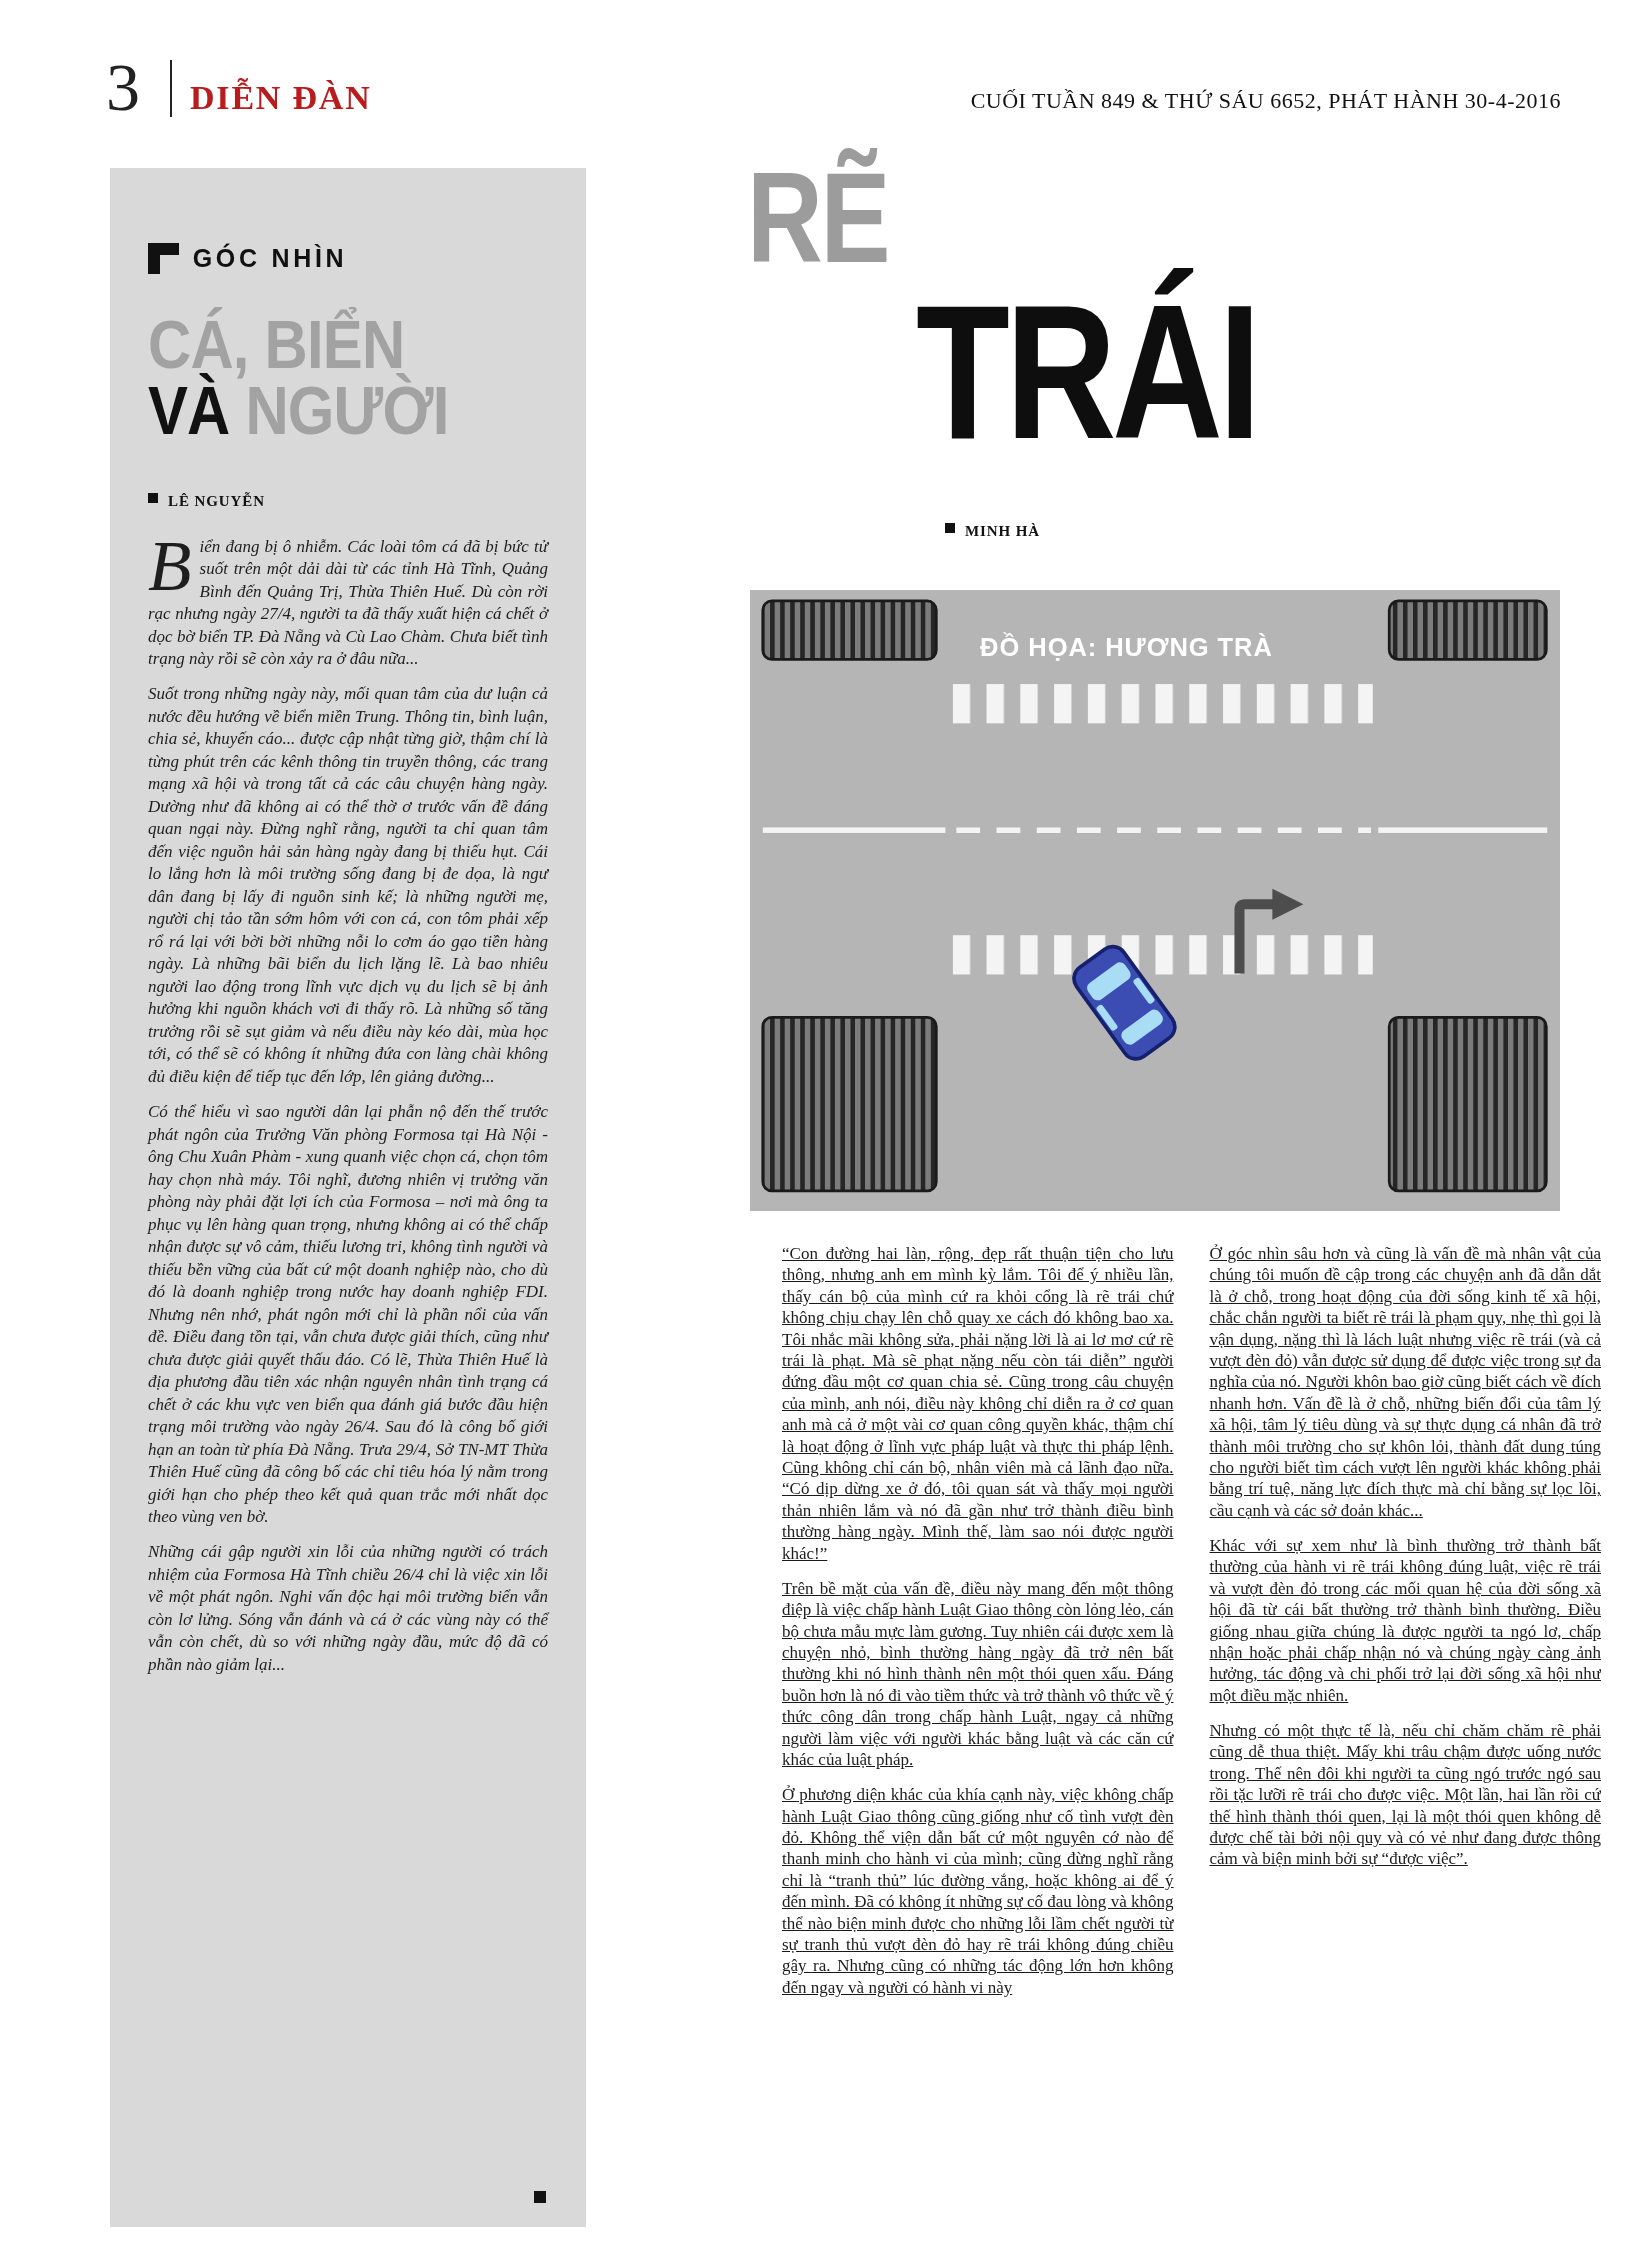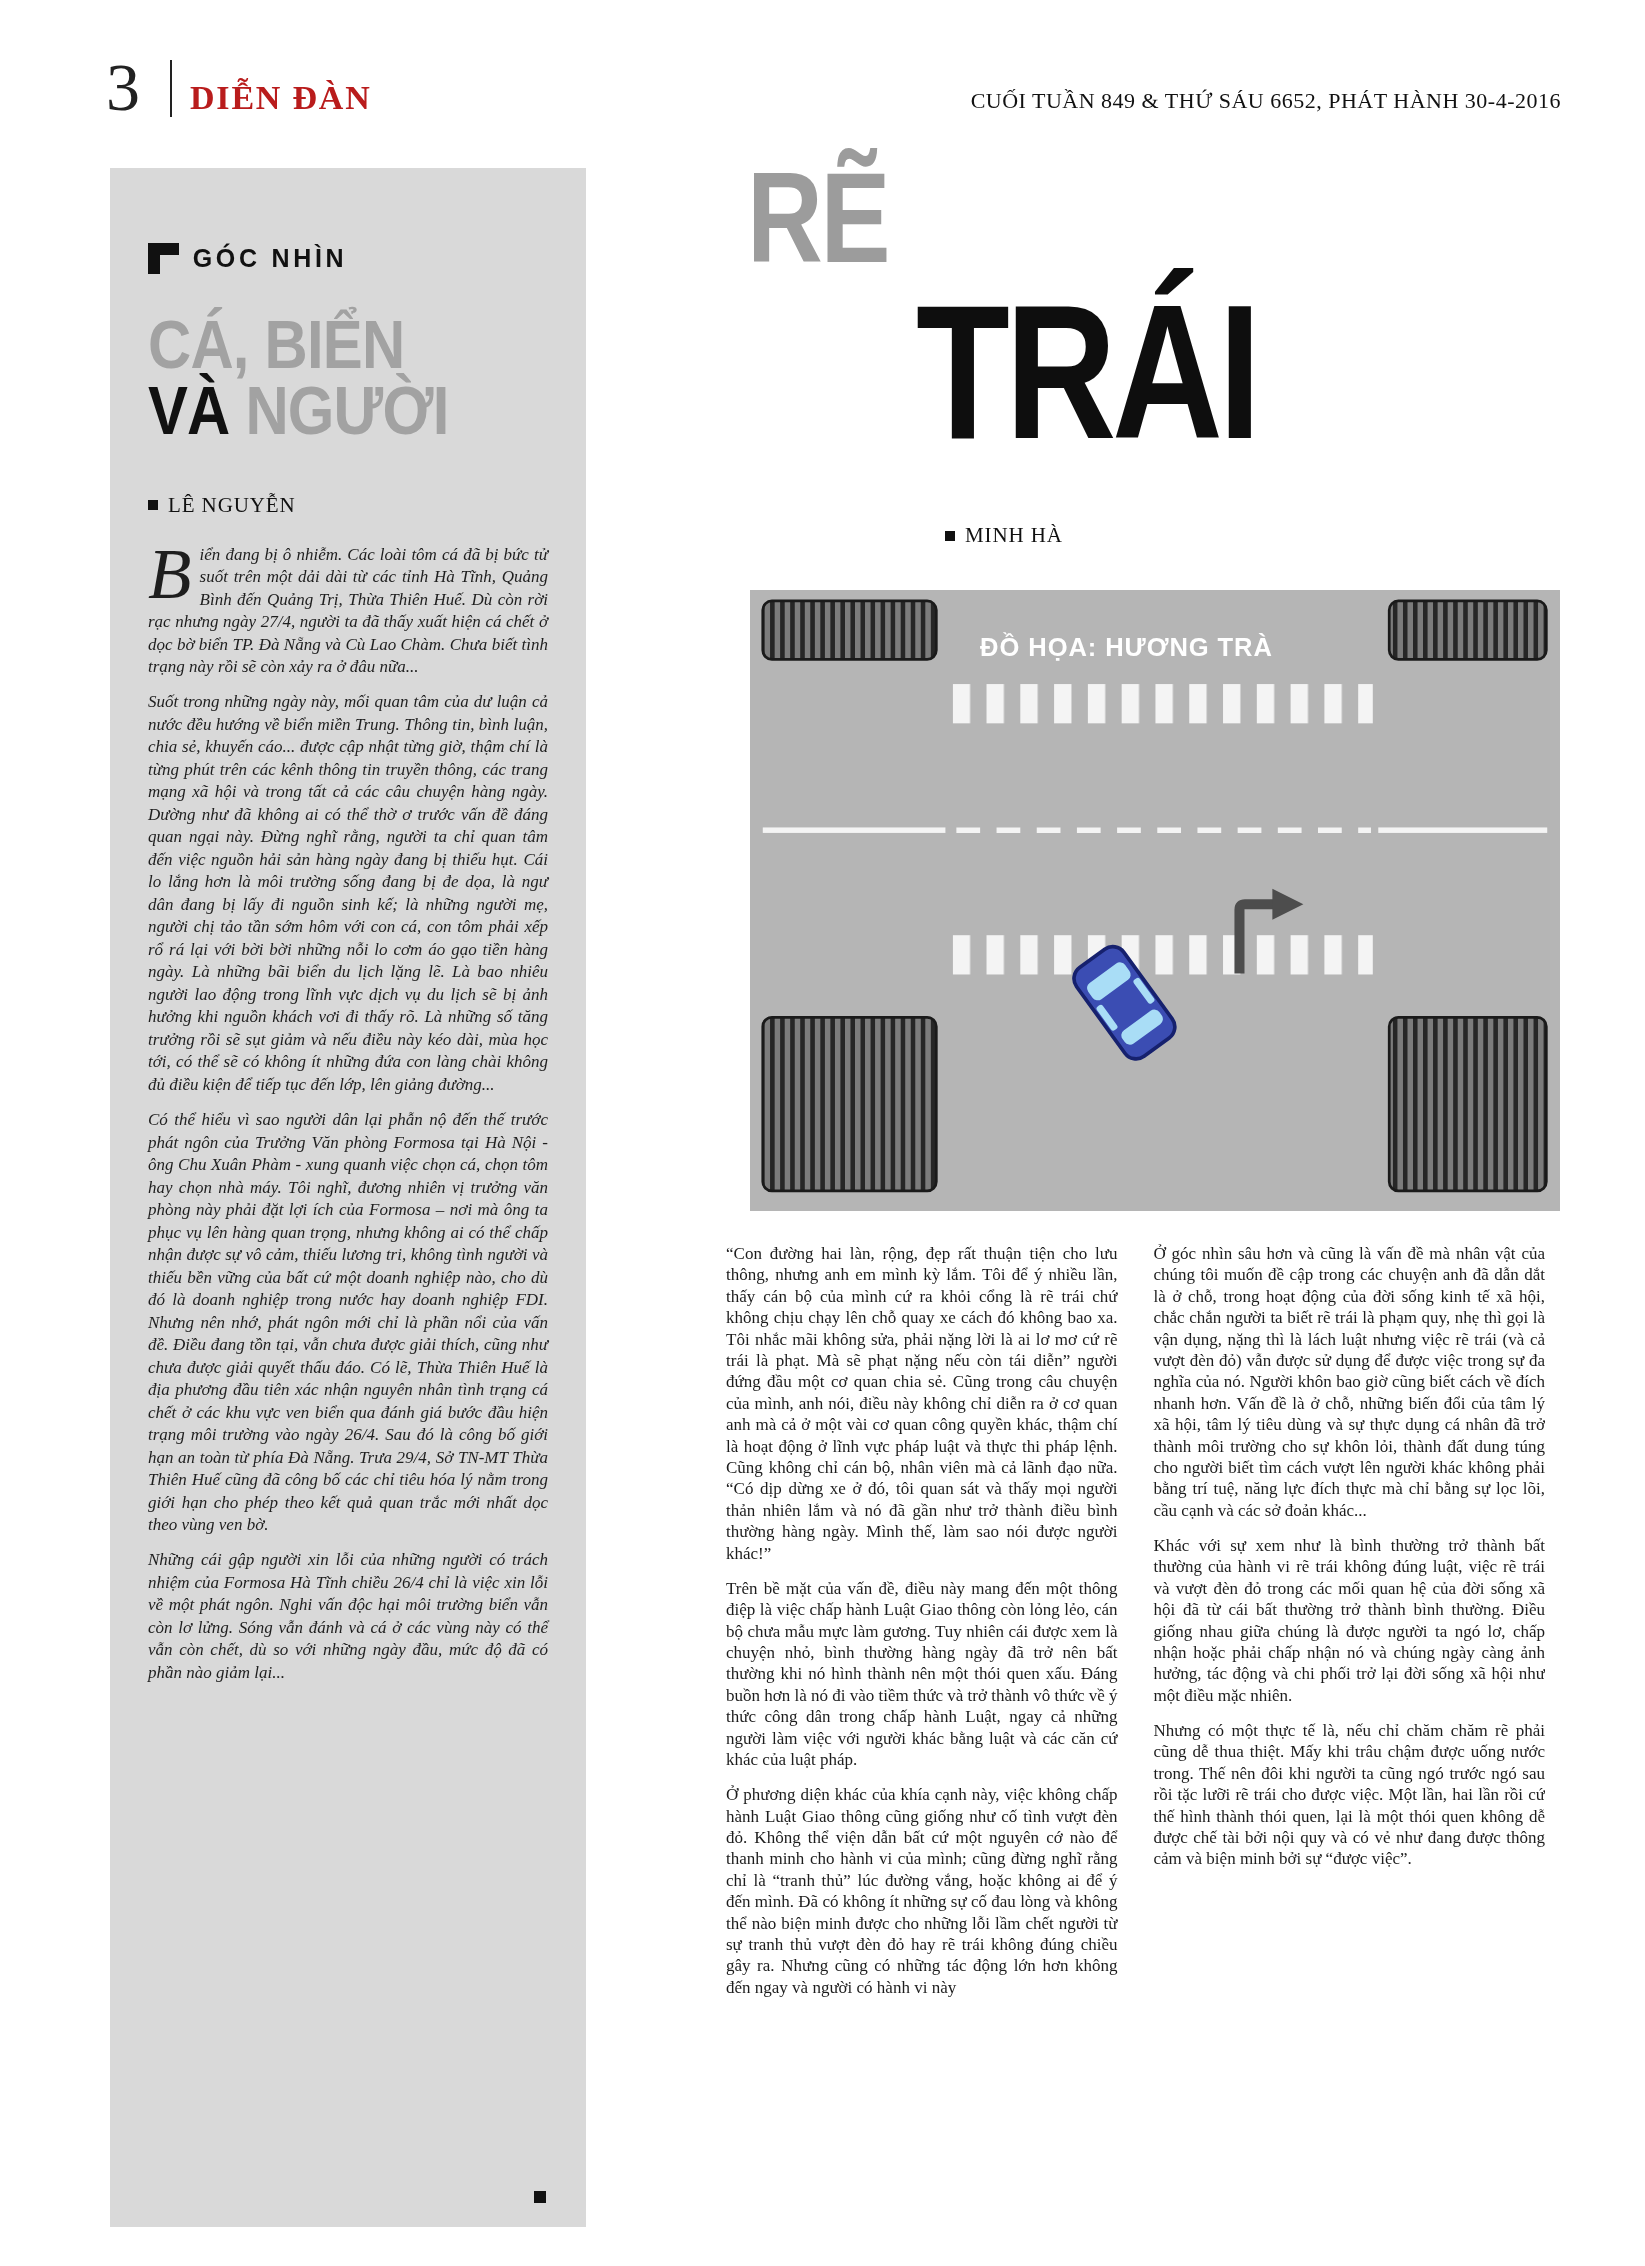--- a/index.html
+++ b/index.html
@@ -24,21 +24,21 @@
   .label-row { margin-top:75px; display:flex; align-items:center; gap:13.7px;text-align:center; }
   .corner-icon { width:31px; height:31px; background:#111; position:relative; display:inline-block; flex:0 0 auto; }
   .corner-icon::after { content:""; position:absolute; right:0; bottom:0; width:19px; height:19px; background:#d9d9d9; }
   .label-text { font-size:25px; font-weight:bold; letter-spacing:3.7px; color:#111; }
   .col-title {
     margin-top:38px; font-size:68px; line-height:0.97; font-weight:bold; letter-spacing:-0.9px;
     transform:scaleX(0.88); transform-origin:left top; white-space:nowrap;
   }
   .t-gray { color:#a2a2a2; }
   .t-black { color:#111; }
-  .byline { margin-top:49px; font-size:21px; font-weight:normal; letter-spacing:0.9px; color:#111; display:flex; align-items:center; gap:10px; }
+  .byline { margin-top:49px; font-size:15px; font-weight:bold; letter-spacing:0.9px; color:#111; display:flex; align-items:flex-start; gap:10px; }
   .sq { width:10px; height:10px; background:#111; display:inline-block; flex:0 0 auto; }
   .body-italic { margin-top:25.6px; font-style:italic; font-size:17px; line-height:22.5px; text-align:justify; color:#1e1e1e; }
   .body-italic p { margin-bottom:12.8px; }
   .dropcap { float:left; font-size:71px; line-height:55px; padding:3.7px 8.2px 0 0; font-style:italic; color:#1e1e1e; }
   .end-mark { position:absolute; right:40px; bottom:24px; width:12px; height:12px; background:#111; }
 
   
   .headline-re {
     position:absolute; left:747px; top:154px; font-size:128px; font-weight:bold; line-height:1;
     color:#9c9c9c; letter-spacing:-2.7px; transform:scaleX(0.82); transform-origin:left top; white-space:nowrap;
@@ -48,22 +48,22 @@
     color:#0e0e0e; letter-spacing:-5.5px; transform:scaleX(0.80); transform-origin:left top; white-space:nowrap;
   }
   .article-byline { position:absolute; left:945px; top:523px; margin-top:0; }
 
   
   .illustration { position:absolute; left:750px; top:590px; width:888px; height:621px; }
   .illustration svg { display:block; }
 
   
   .article-cols {
-    position:absolute; left:726px; top:1243px; width:819px; height:987px;
-    display:flex; gap:36px; overflow:hidden;
+    position:absolute; left:782px; top:1243px; width:819px; height:987px;
+    display:flex; gap:36px; overflow:hidden;text-decoration:underline;
   }
   .acol { width:393px; font-size:17px; line-height:21.4px; text-align:justify; color:#1c1c1c; }
   .acol p { margin-bottom:13.7px; }
 </style>
 </head>
 <body>
 
 <div class="page">
 
   <div class="page-num">3</div>

